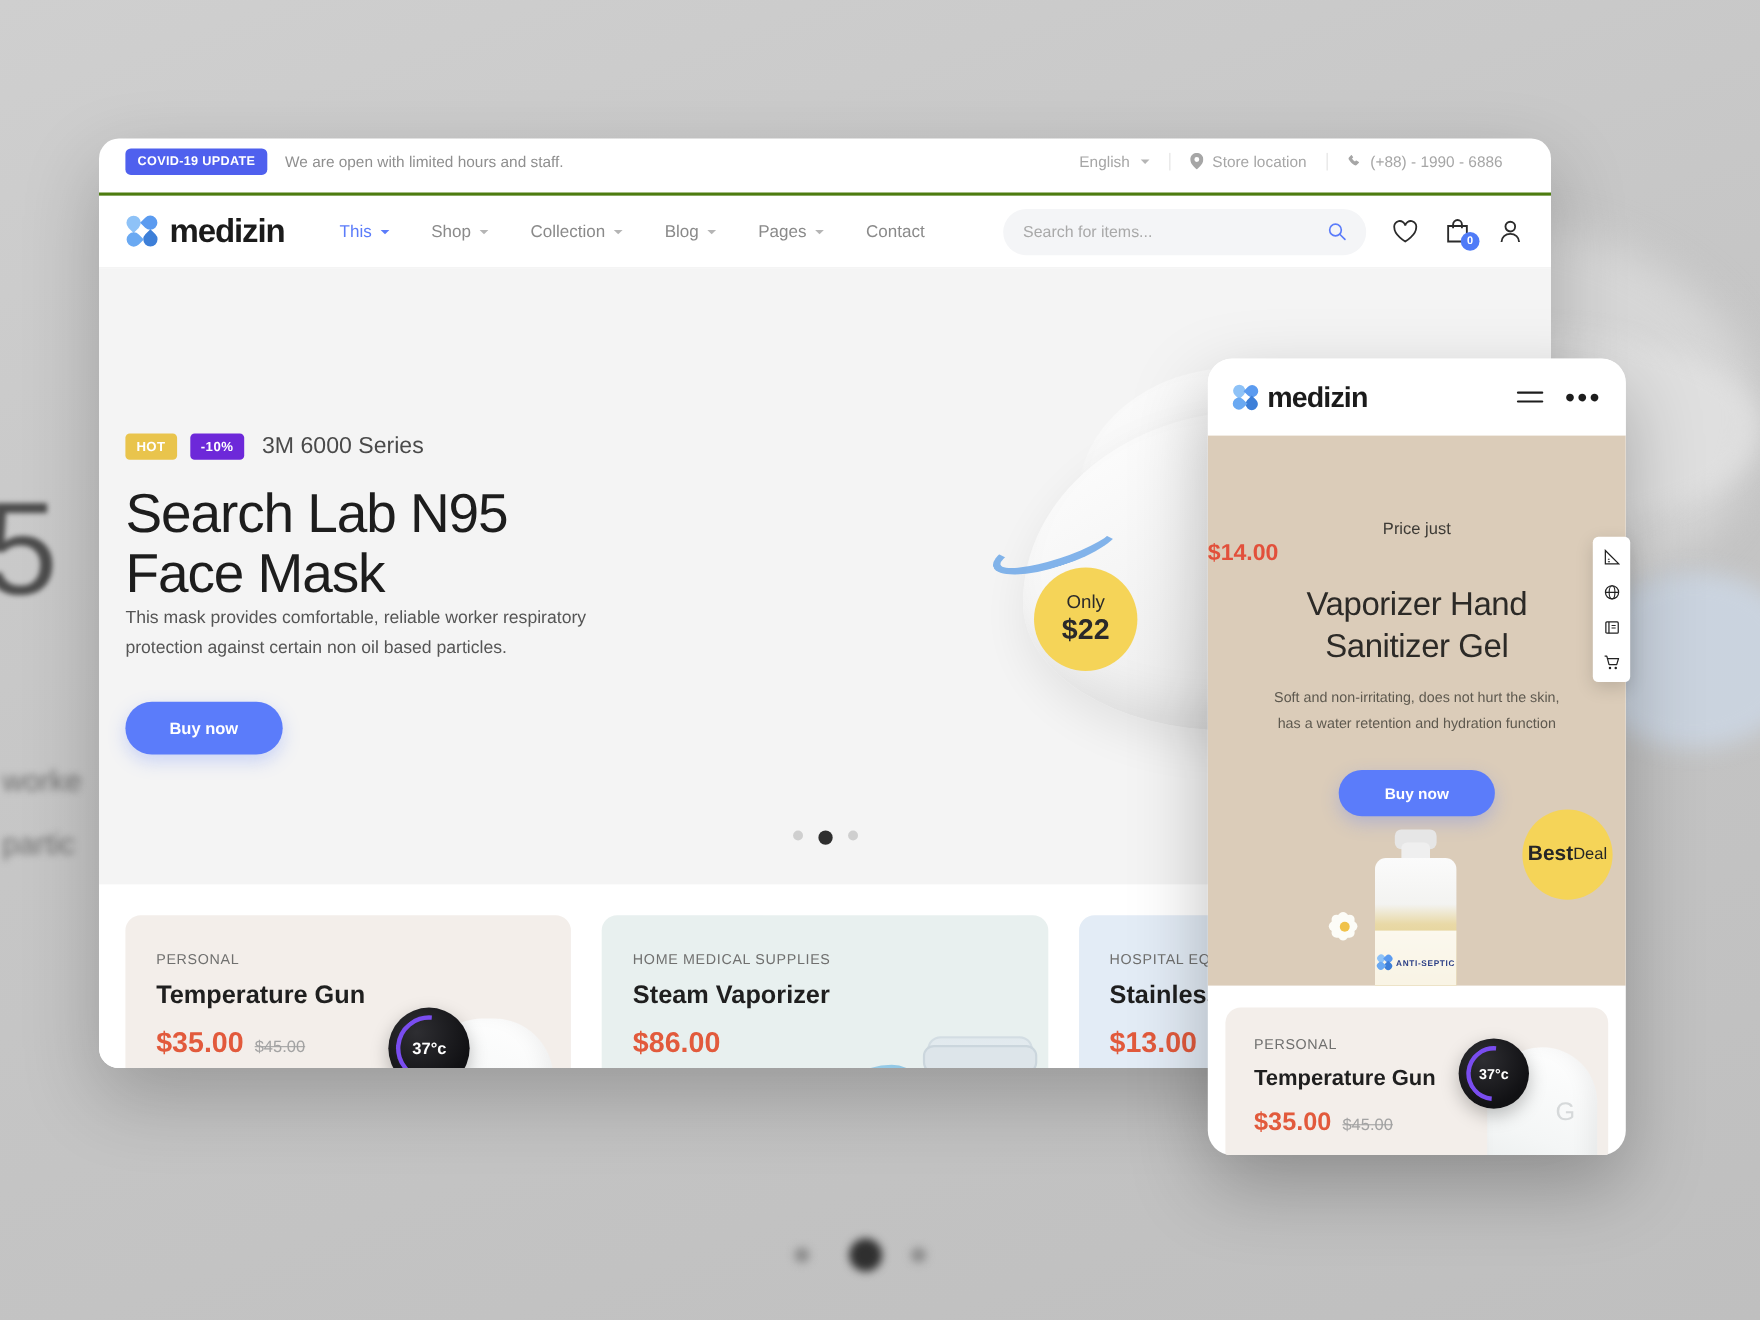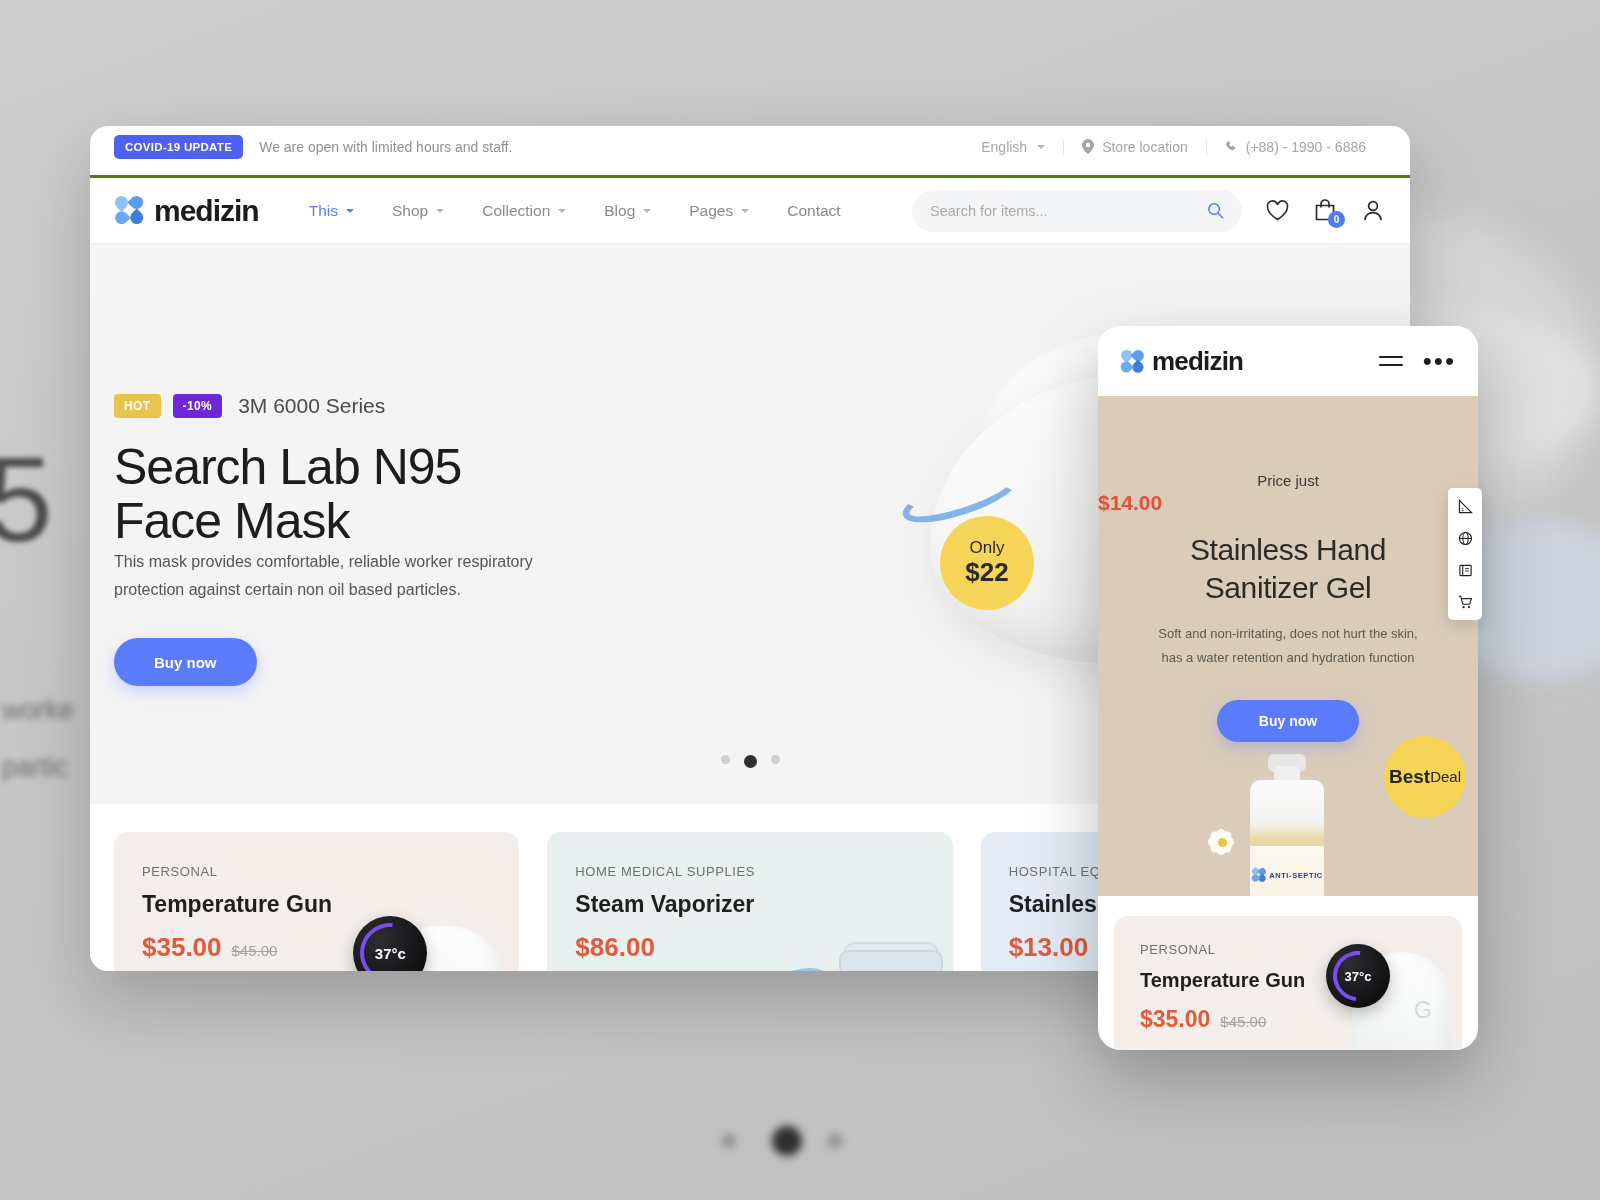--- a/index.html
+++ b/index.html
@@ -538,21 +538,21 @@
           <span></span>
         </span>
       <span class="kebab">•••</span>
     </div>
   </div>
 
   <div class="ph-hero">
     <div class="ph-price-lbl">Price just</div>
     <div class="ph-price">$14.00</div>
     <div class="ph-title">
-      <div>Stainless Hand</div>
+      <div>Vaporizer Hand</div>
       <div>Sanitizer Gel</div>
     </div>
     <div class="ph-desc">
       <div>Soft and non-irritating, does not hurt the skin,</div>
       <div>has a water retention and hydration function</div>
     </div>
     <button class="ph-btn">Buy now</button>
 
     <div class="ph-prod">
       <div class="flower">

